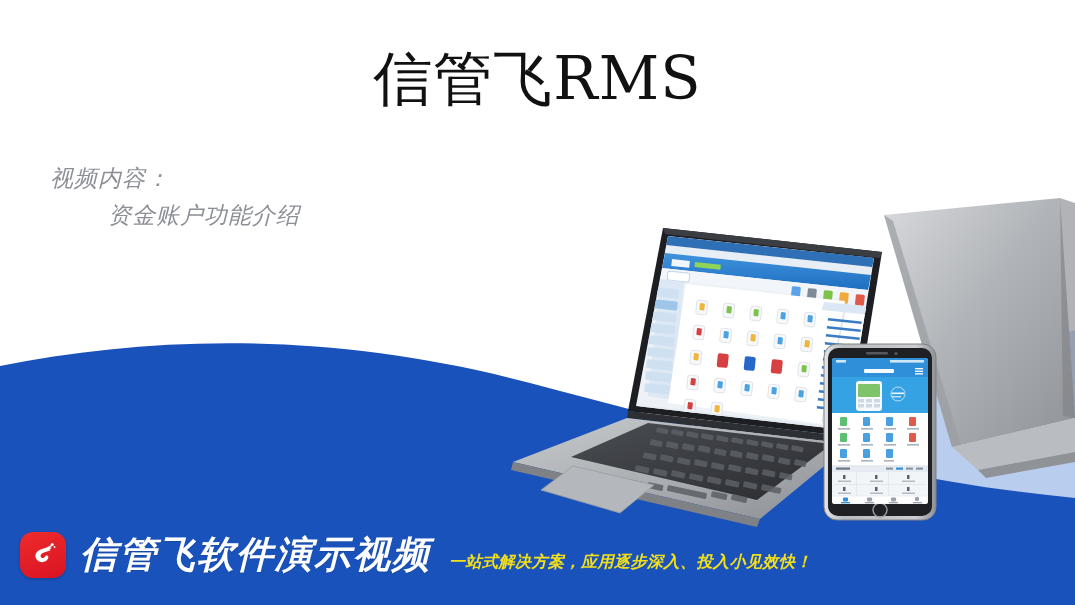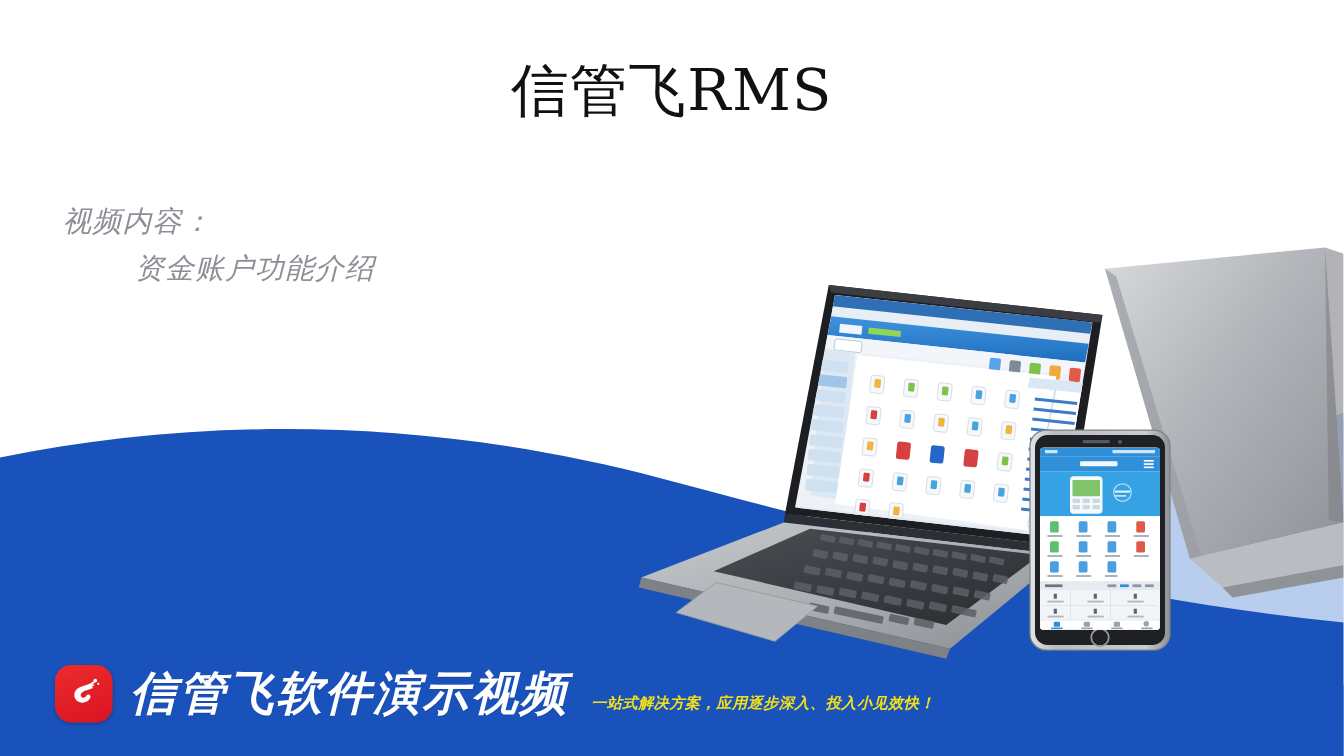--- a/index.html
+++ b/index.html
@@ -25,21 +25,21 @@
     pointer-events: none;
   }
 
   
   #title {
     position: absolute;
     left: 0; top: 48px;
     width: 1075px;
     text-align: center;
     font-family: "DejaVu Serif", "Liberation Serif", serif;
-    font-size: 46px;
+    font-size: 59px;
     line-height: 1.05;
     letter-spacing: 1px;
     color: #111111;
     font-weight: 400;
     white-space: nowrap;
   }
 
   
   #subtitle {
     position: absolute;
@@ -56,21 +56,21 @@
 
   
   #banner {
     position: absolute;
     left: 0;
     bottom: 0;
     width: 1046px;
     height: 100px;
     display: flex;
     align-items: center;
-    padding-left: 44px;
+    padding-left: 20px;
     box-sizing: border-box;
   }
   #logo-mark {
     position: relative;
     width: 46px;
     height: 46px;
     border-radius: 13px;
     background: linear-gradient(160deg,#ee2b2b 0%, #d81423 100%);
     flex: 0 0 auto;
     box-shadow: 0 1px 3px rgba(0,0,0,.25);
@@ -89,21 +89,21 @@
     letter-spacing: 2px;
     white-space: nowrap;
     text-shadow: 0 1px 1px rgba(0,0,0,.12);
   }
   #banner-tagline {
     margin-left: 18px;
     margin-top: 14px;
     font-family: "DejaVu Sans", "Liberation Sans", sans-serif;
     font-weight: bold;
     font-style: italic;
-    font-size: 12px;
+    font-size: 16px;
     color: #f3e01a;
     letter-spacing: .5px;
     white-space: nowrap;
   }
 
   
   #devices {
     position: absolute;
     left: 0; top: 0;
     width: 1075px; height: 605px;

